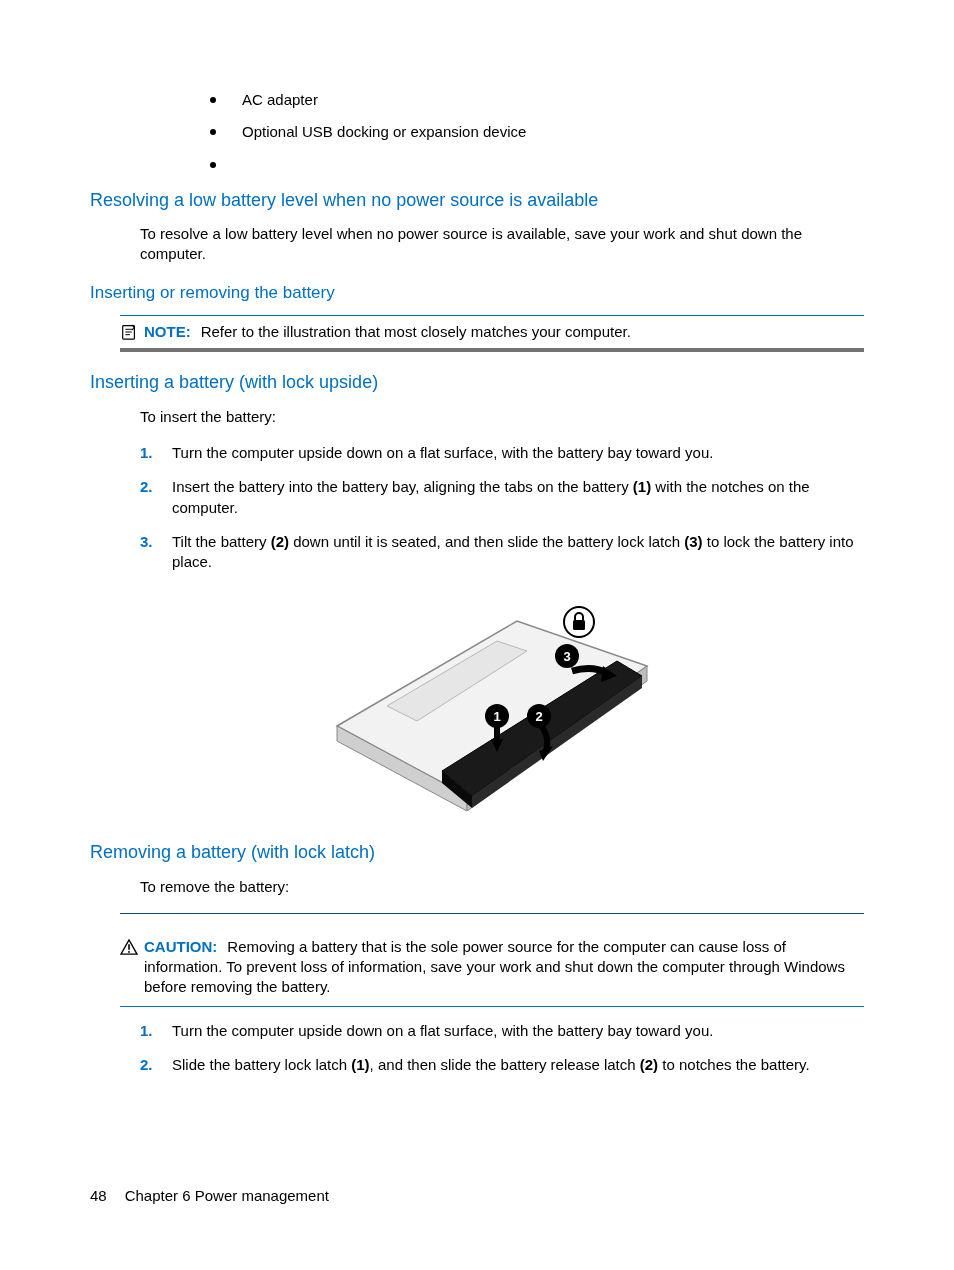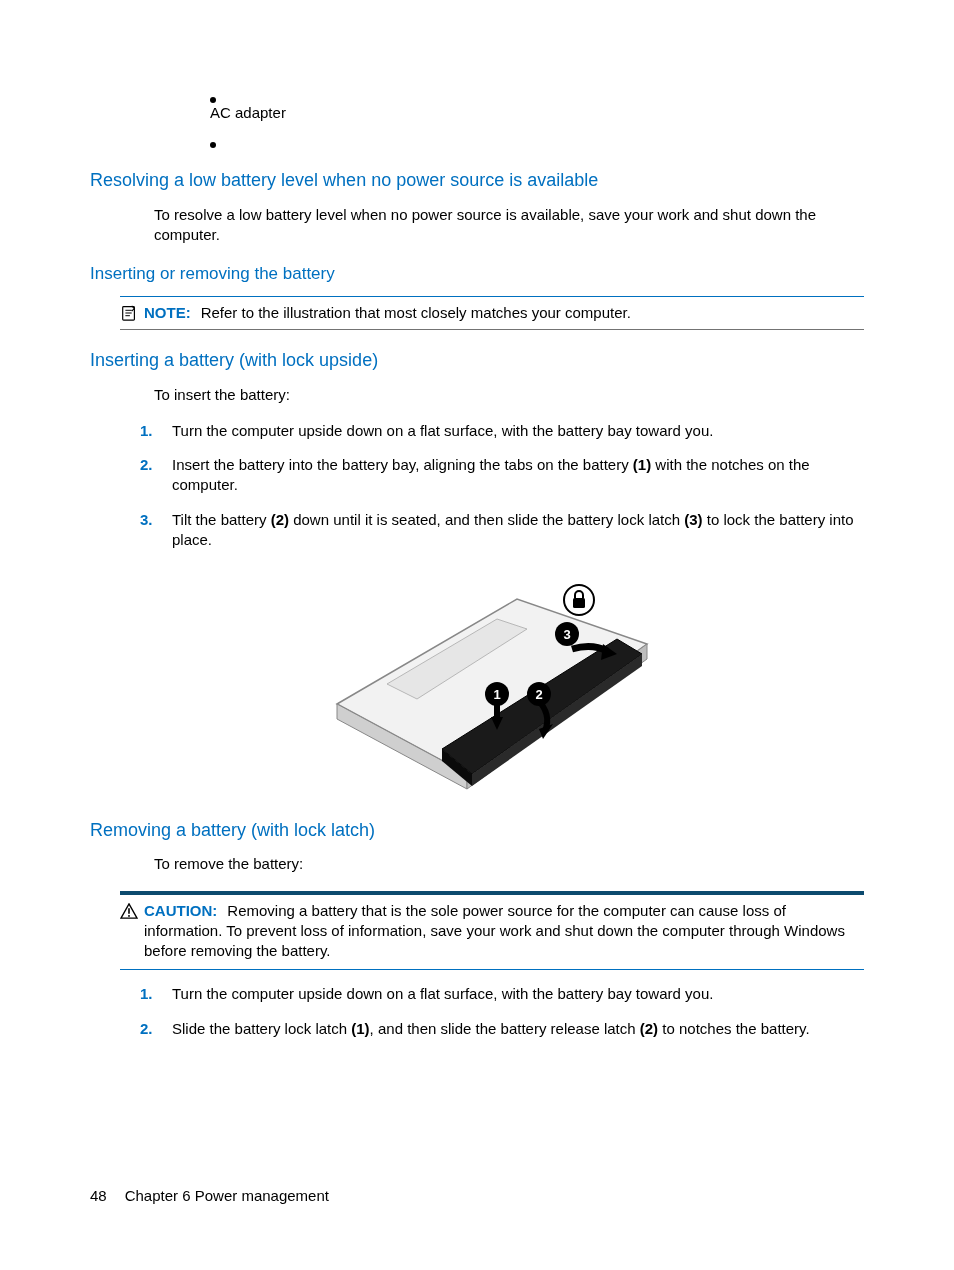--- a/index.html
+++ b/index.html
@@ -8,49 +8,49 @@
     font-size: 15px;
     color: #000;
     background: #fff;
     width: 954px;
     height: 1270px;
     position: relative;
     padding: 90px 90px 0 90px;
     line-height: 1.35;
   }
   .bullet-list { margin-left: 120px; margin-bottom: 20px; }
-  .bullet-item { display: flex; align-items: flex-start; margin-bottom: 12px; flex-direction: column; }
+  .bullet-item { display: flex; align-items: flex-start; margin-bottom: 12px; }
   .bullet-dot { 
     width: 6px; height: 6px; background: #000; border-radius: 50%;
     margin-top: 7px; margin-right: 26px; flex-shrink: 0;
   }
   .h4-blue {
     color: #0070c0; font-size: 18px; font-weight: normal;
     margin-bottom: 12px;
   }
   .h3-blue {
     color: #0070c0; font-size: 17px; font-weight: normal;
     margin-bottom: 10px; margin-top: 18px;
   }
-  .body-indent { margin-left: 64px; margin-bottom: 16px; }
+  .body-indent { margin-left: 50px; margin-bottom: 16px; }
   .note-box {
     border-top: 1px solid #0070c0;
-    border-bottom: 1px solid #737373;
+    border-bottom: 4px solid #737373;
     margin-left: 30px; margin-right: 0;
     padding: 6px 0 6px 0;
     display: flex; align-items: flex-start;
     margin-bottom: 18px;
   }
   .note-icon { width: 18px; height: 18px; margin-right: 6px; flex-shrink:0; margin-top:1px; }
   .note-label { color: #0070c0; font-weight: bold; margin-right: 10px; }
   .caution-box {
-    border-top: 4px solid #0c4a6e;
+    border-top: 1px solid #0c4a6e;
     border-bottom: 1px solid #0070c0;
     margin-left: 30px;
-    padding: 6px 0 8px 0;
+    padding: 23px 0 8px 0;
     display: flex; align-items: flex-start;
     margin-bottom: 14px;
   }
   .caution-icon { width: 18px; height: 16px; margin-right: 6px; flex-shrink:0; margin-top:2px; }
   .caution-label { color: #0070c0; font-weight: bold; margin-right: 10px; }
   .ol-list { margin-left: 50px; }
   .ol-item { display: flex; align-items: flex-start; margin-bottom: 14px; }
   .ol-num { color: #0070c0; font-weight: bold; width: 32px; flex-shrink: 0; }
   .ol-text { flex: 1; }
   .bold-inline { font-weight: bold; }
@@ -64,20 +64,24 @@
   }
   .footer-page { margin-right: 18px; margin-top: 30px; }
 </style>
 </head>
 <body>
 
 <div class="bullet-list">
   <div class="bullet-item">
     <span class="bullet-dot"></span>
     <span>AC adapter</span>
+  </div>
+  <div class="bullet-item">
+    <span class="bullet-dot"></span>
+    <span>Optional USB docking or expansion device</span>
   </div>
   <div class="bullet-item">
     <span class="bullet-dot"></span>
   </div>
 </div>
 
 <div class="h4-blue">Resolving a low battery level when no power source is available</div>
 <div class="body-indent">To resolve a low battery level when no power source is available, save your work and shut down the computer.</div>
 
 <div class="h3-blue">Inserting or removing the battery</div>

